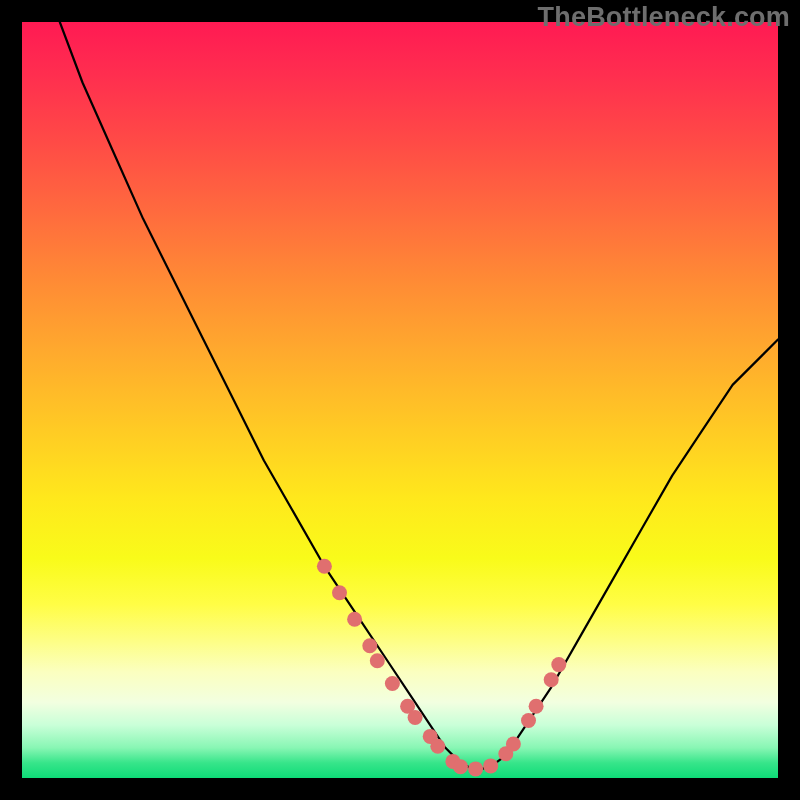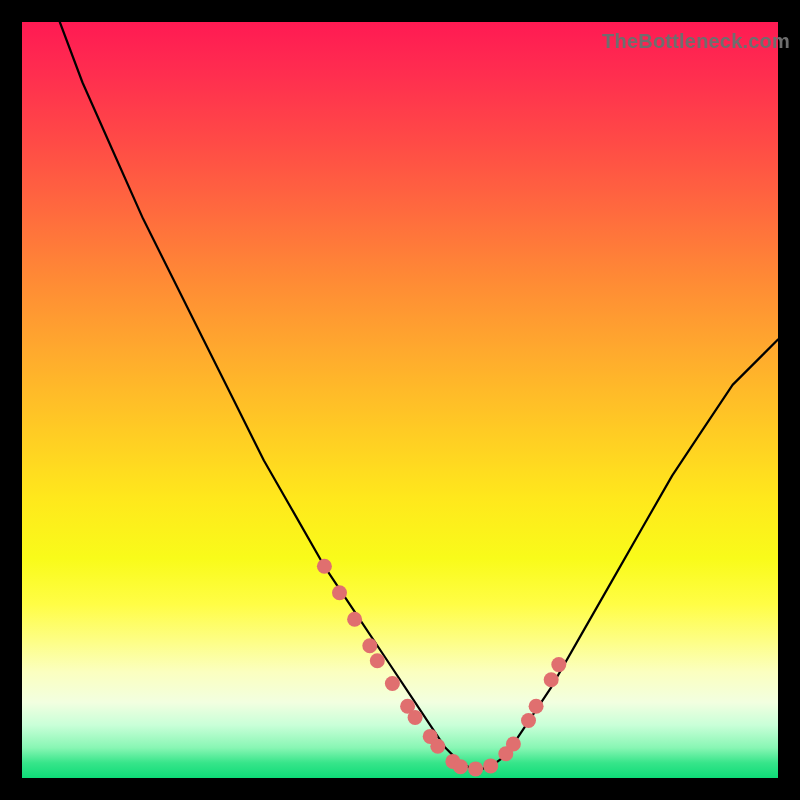--- a/index.html
+++ b/index.html
@@ -53,25 +53,24 @@
   }
   .svglayer {
     position: absolute;
     inset: 0;
   }
   .watermark {
     position: absolute;
     top: 2px;
     right: 10px;
     color: #6e6e6e;
-    font-size: 20px;
+    font-size: 27px;
     font-weight: 600;
     letter-spacing: 0.2px;
     user-select: none;
-    margin-top: 28px;
   }
 </style>
 </head>
 <body>
 
 <div class="frame">
   <div class="plot">
     <div class="gradient"></div>
     <svg class="svglayer" viewBox="0 0 756 756" preserveAspectRatio="none">
       <g id="curve-group">

